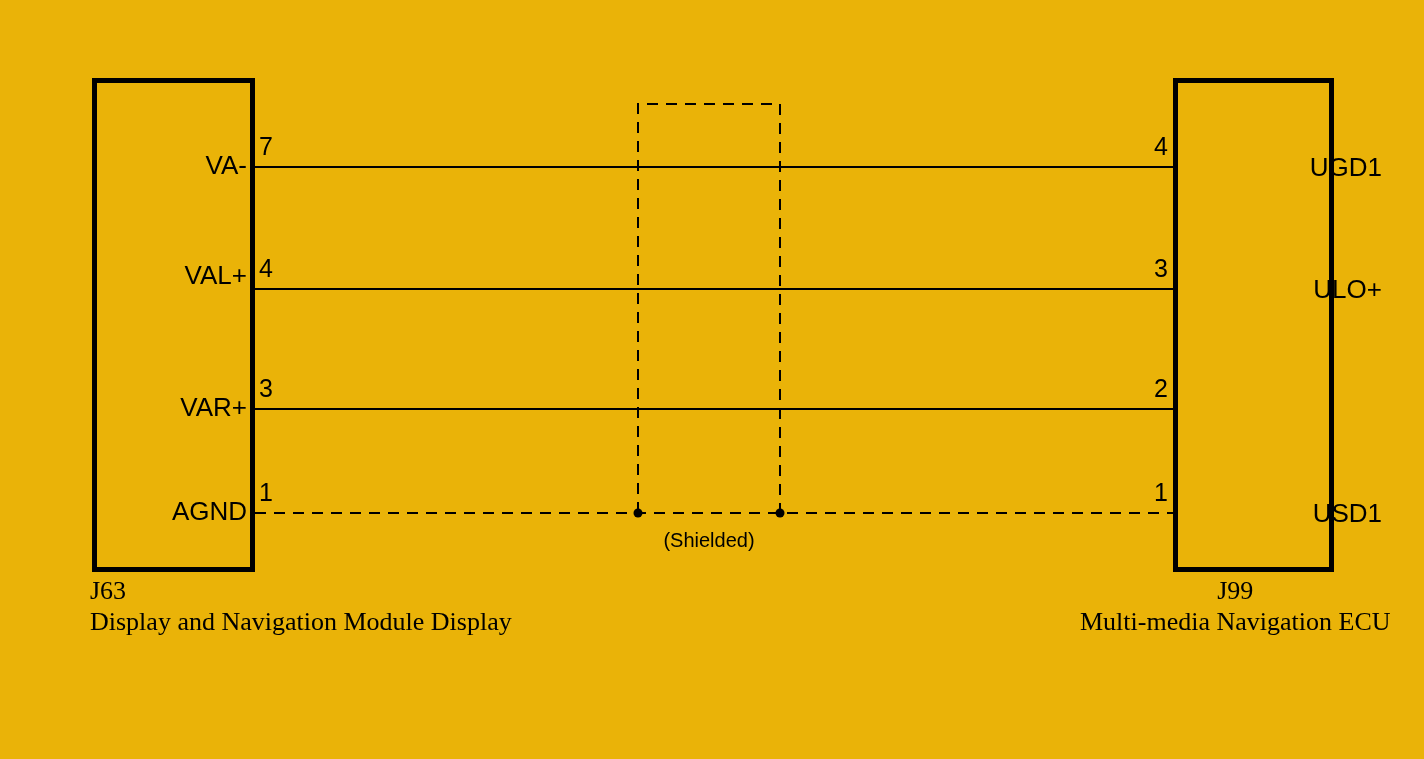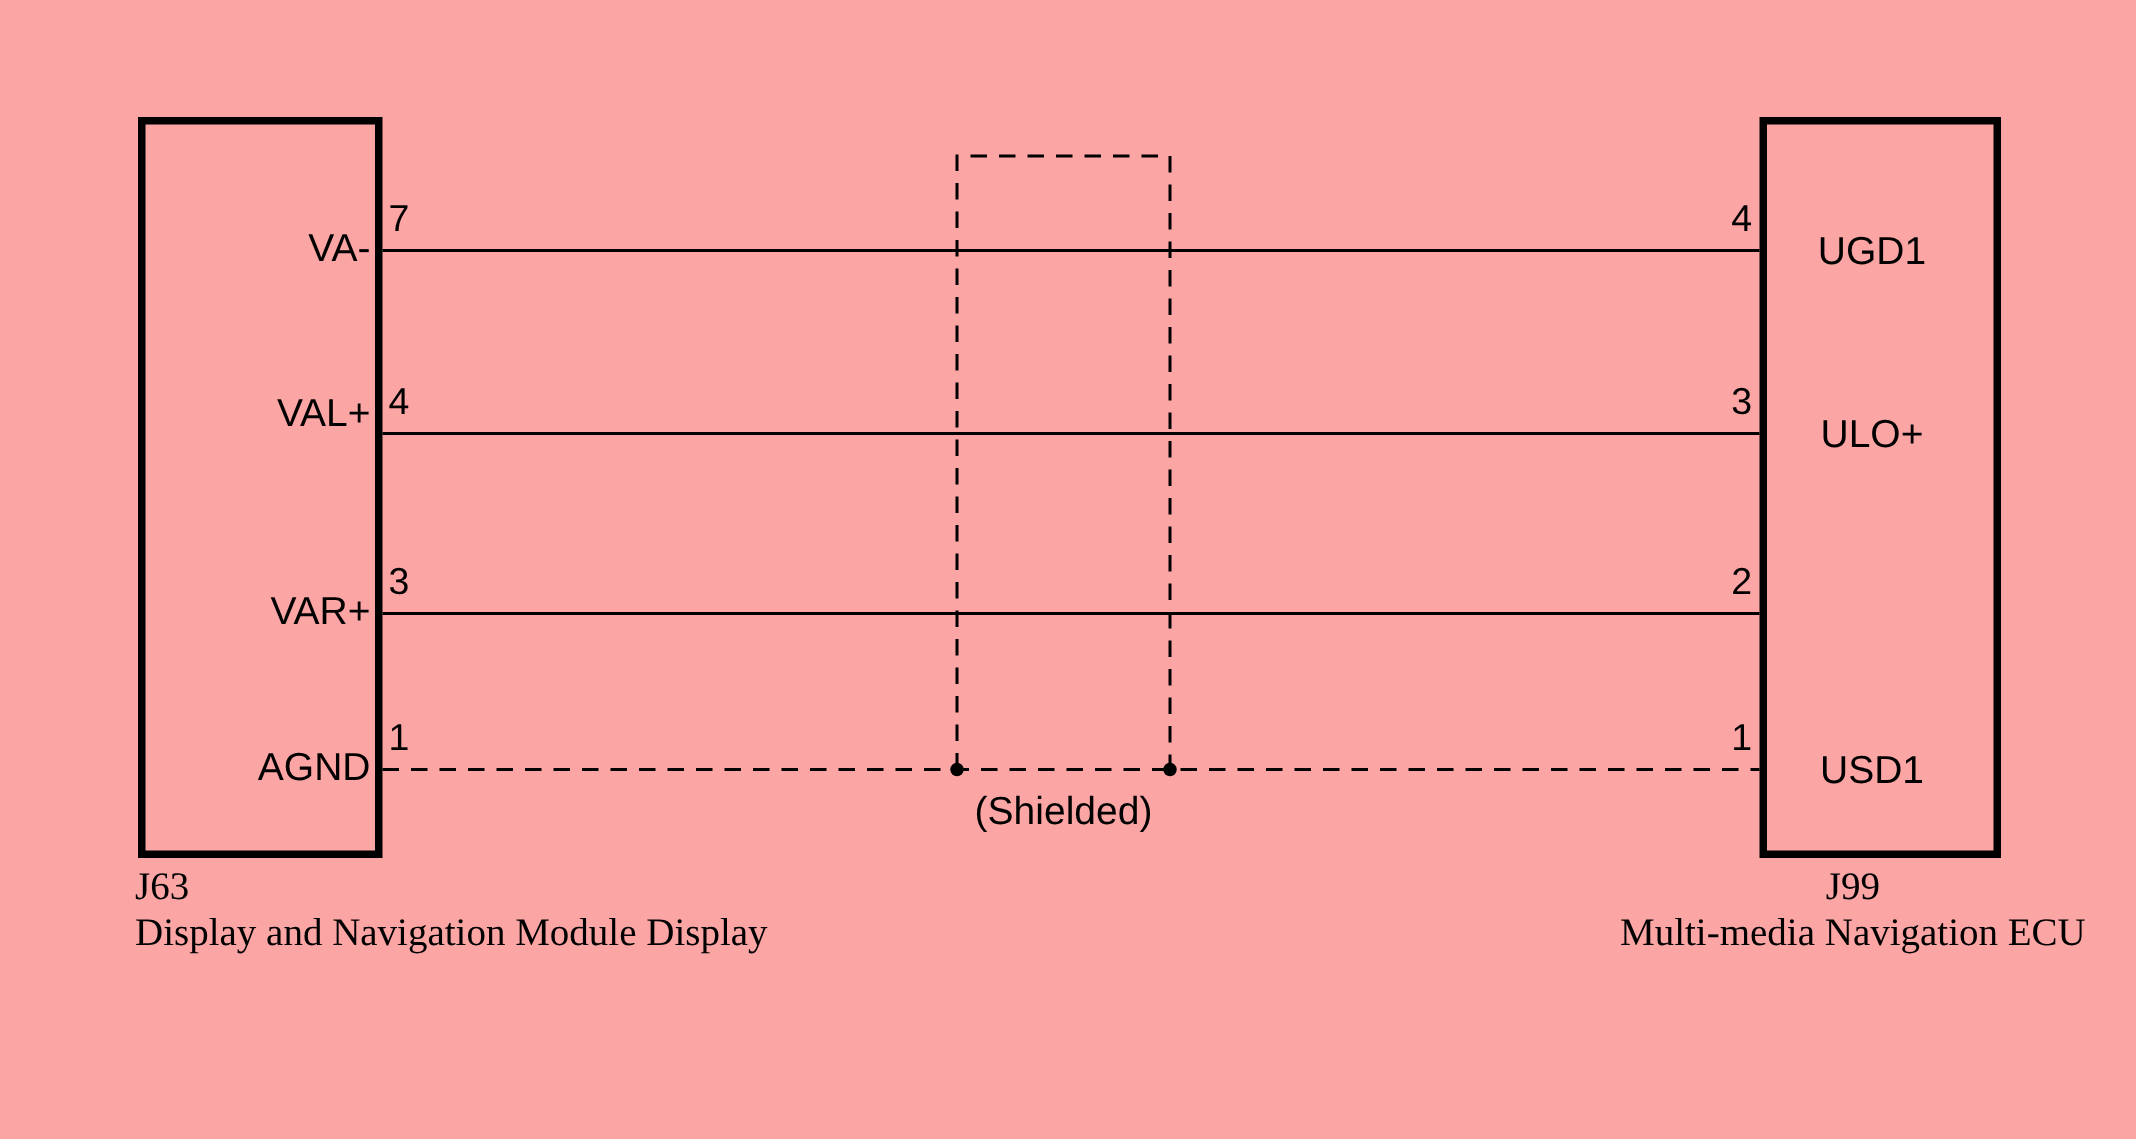--- a/index.html
+++ b/index.html
@@ -1,20 +1,20 @@
 <!DOCTYPE html>
 <html><head>
 <meta charset="utf-8">
 <style>
   html, body { margin: 0; padding: 0; background: #ffffff; }
   .canvas {
     position: relative;
     width: 1424px;
     height: 759px;
-    background: #fca5a5;
+    background: #eab308;
     font-family: "Liberation Sans", "DejaVu Sans", sans-serif;
     color: #000000;
     overflow: hidden;
   }
   .wire-layer {
     position: absolute;
     left: 0; top: 0;
     width: 1424px; height: 759px;
   }
   .wire-layer line, .wire-layer path {
@@ -35,40 +35,40 @@
   .connector-box.right { left: 1173px; width: 161px; }
 
   .pin-label {
     position: absolute;
     height: 32px;
     line-height: 32px;
     font-size: 26px;
     white-space: nowrap;
   }
   .pin-label.left  { left: 95px;  width: 152px; text-align: right; }
-  .pin-label.right { left: 1148px; width: 200px; text-align: center; }
+  .pin-label.right { left: 1182px; width: 200px; text-align: right; }
 
   .pin-number {
     position: absolute;
     height: 30px;
     line-height: 30px;
     font-size: 25px;
     white-space: nowrap;
   }
   .pin-number.left  { left: 259px; width: 60px; text-align: left; }
   .pin-number.right { left: 1080px; width: 88px; text-align: right; }
 
   .shield-label {
     position: absolute;
     left: 609px;
     top: 524px;
     width: 200px;
     height: 32px;
     line-height: 32px;
-    font-size: 26px;
+    font-size: 20px;
     text-align: center;
     white-space: nowrap;
   }
   .caption {
     position: absolute;
     top: 575px;
     font-size: 26px;
     line-height: 31px;
     white-space: nowrap;
     font-family: Liberation Serif, serif;

